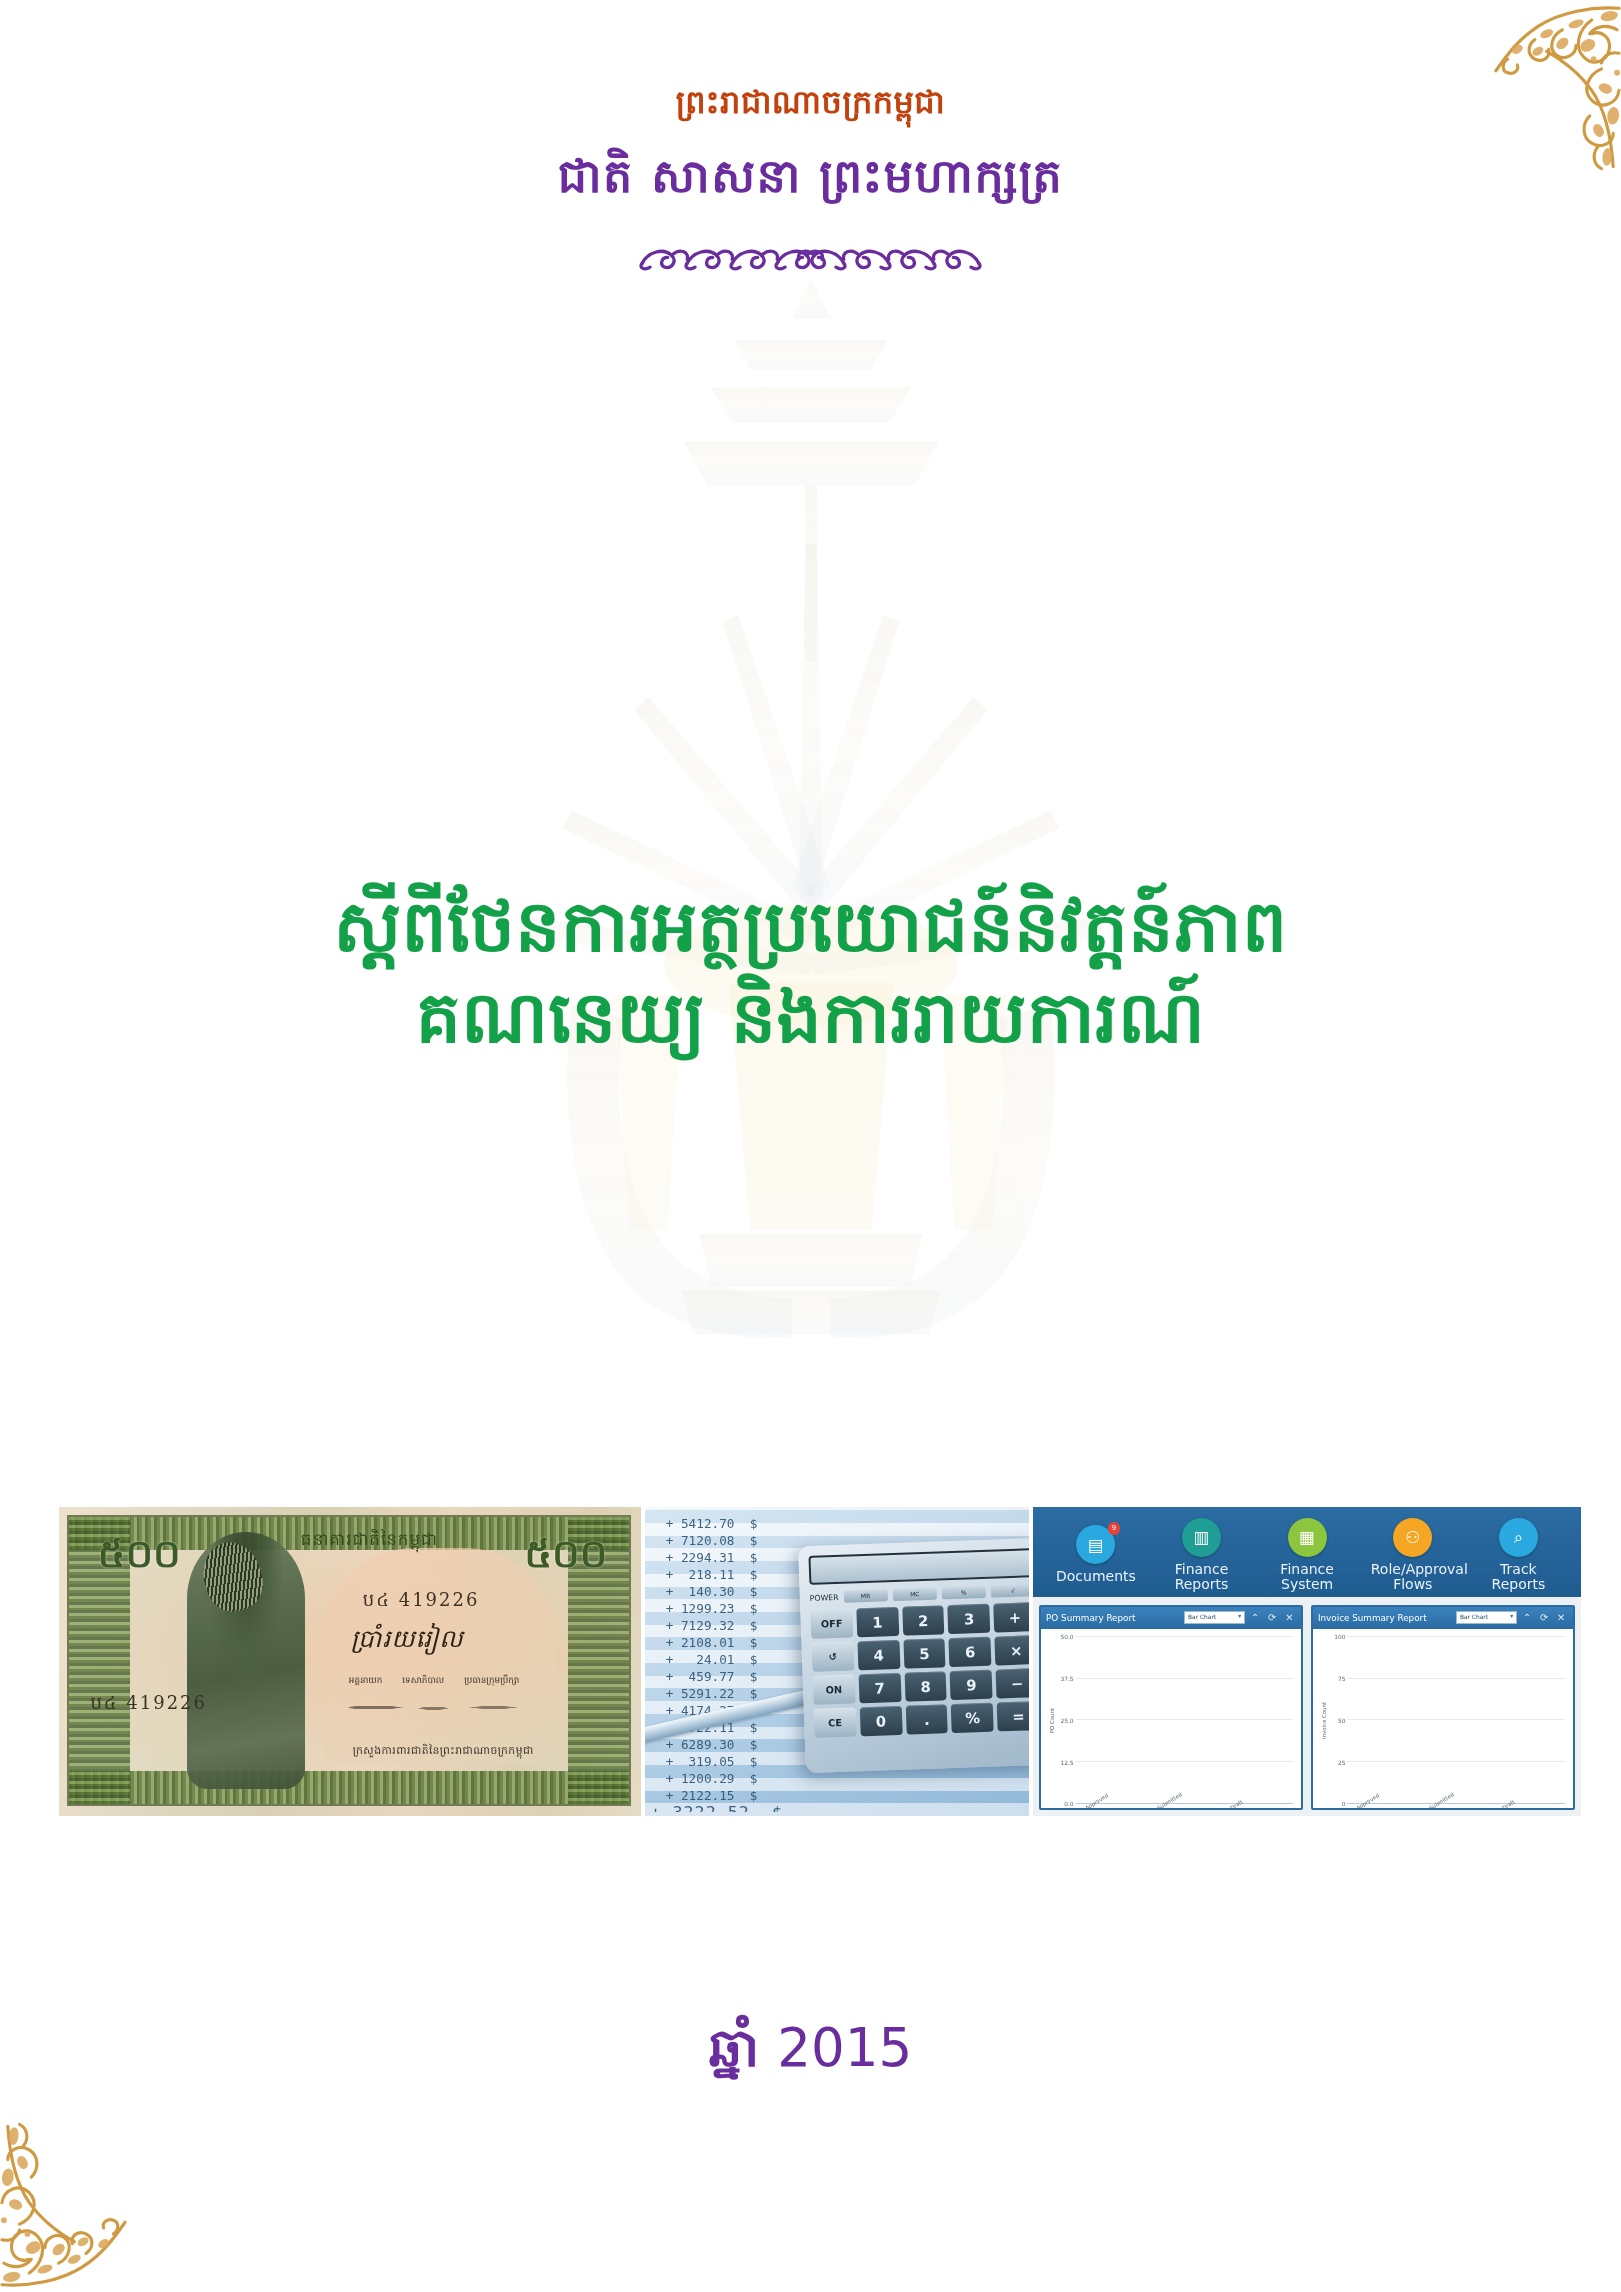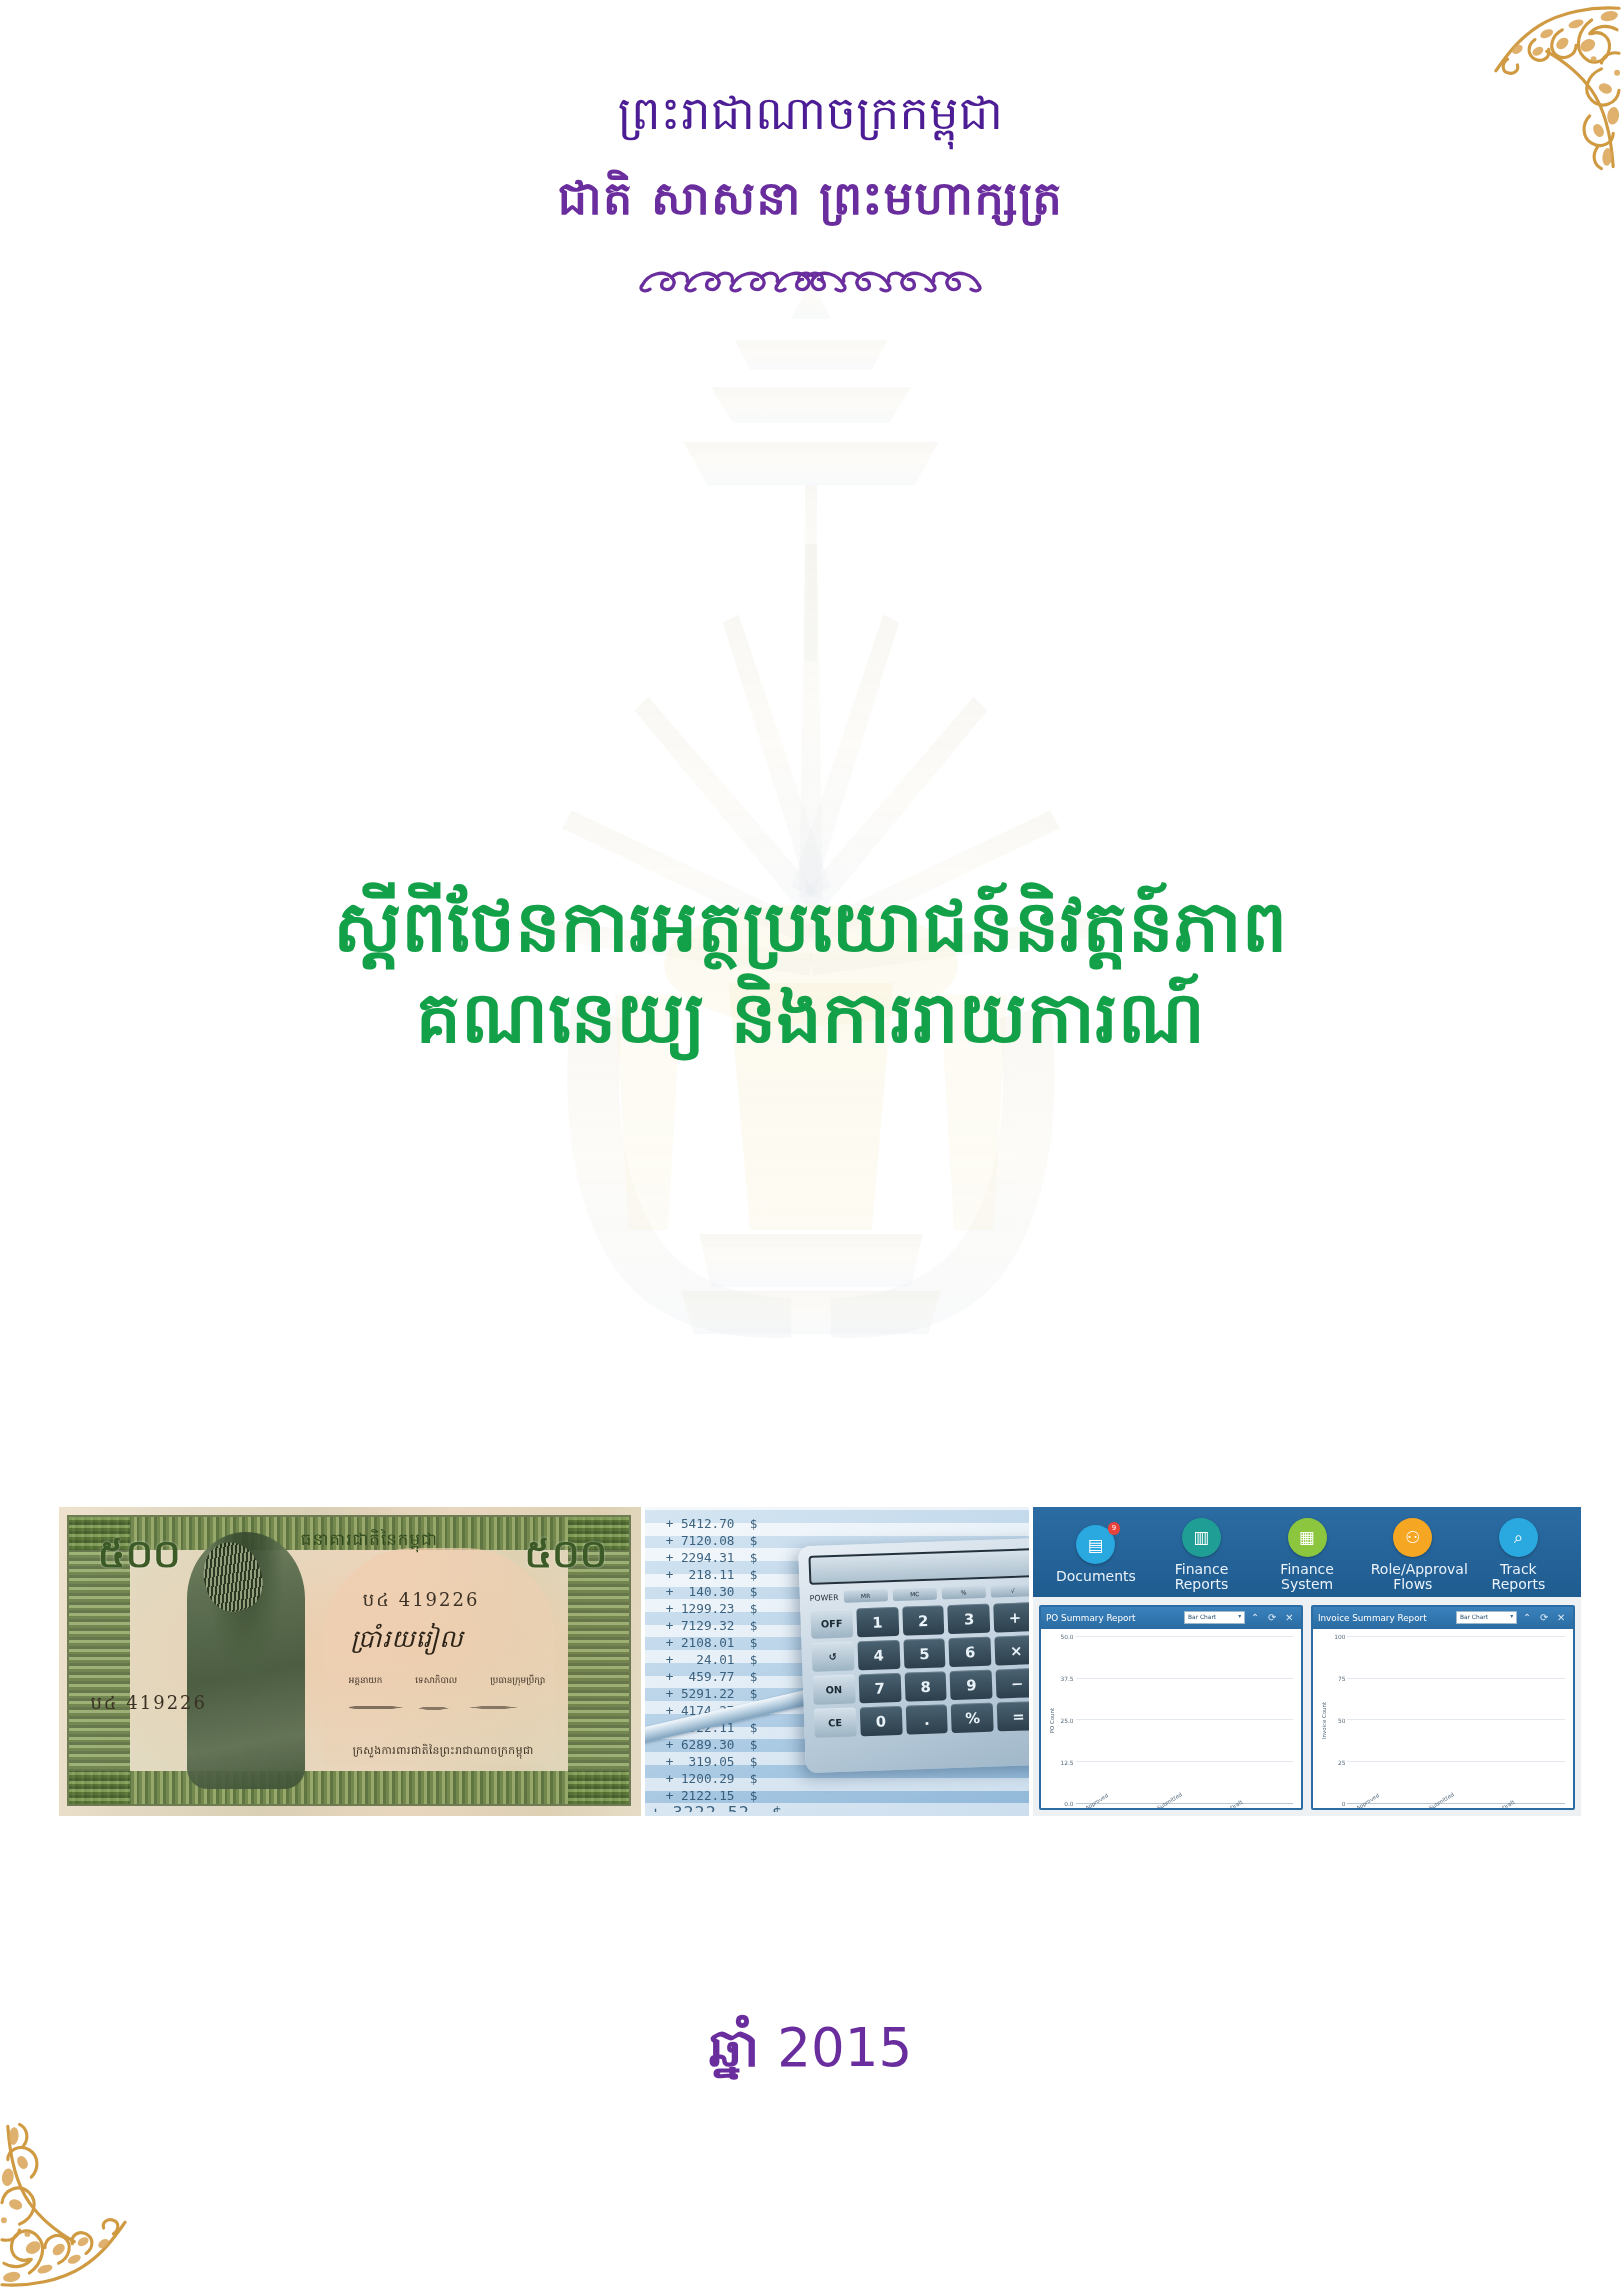--- a/index.html
+++ b/index.html
@@ -47,23 +47,23 @@
   
   .header {
     position: absolute;
     left: 0; right: 0;
     top: 78px;
     text-align: center;
     z-index: 5;
   }
   .kingdom-line {
     font-family: "DejaVu Sans", "Liberation Sans", sans-serif;
-    font-size: 46px;
-    font-weight: normal;
-    color: #4c1d95;
+    font-size: 32px;
+    font-weight: bold;
+    color: #c2410c;
     line-height: 1.55;
     letter-spacing: 0.5px;
   }
   .motto-line {
     font-family: "DejaVu Sans", "Liberation Sans", sans-serif;
     font-size: 46px;
     font-weight: bold;
     color: #6a2d9e;
     line-height: 1.55;
     letter-spacing: 1.5px;
@@ -210,21 +210,21 @@
     top: 106px; left: 282px;
     font-size: 24.5px;
     color: #2b2318;
     letter-spacing: 1px;
     white-space: nowrap;
     font-style: italic;
   }
   .bn-sig-row {
     position: absolute;
     top: 157px; left: 280px;
-    display: flex; gap: 33px;
+    display: flex; gap: 20px;
     font-size: 8.8px;
     color: #3a3024;
   }
   .bn-sig-line {
     position: absolute;
     top: 182px; left: 280px;
     width: 176px; height: 17.6px;
     background:
       radial-gradient(ellipse at 14% 50%, rgba(40,30,20,0.55) 0 12%, transparent 14%),
       radial-gradient(ellipse at 48% 55%, rgba(40,30,20,0.5) 0 10%, transparent 12%),

